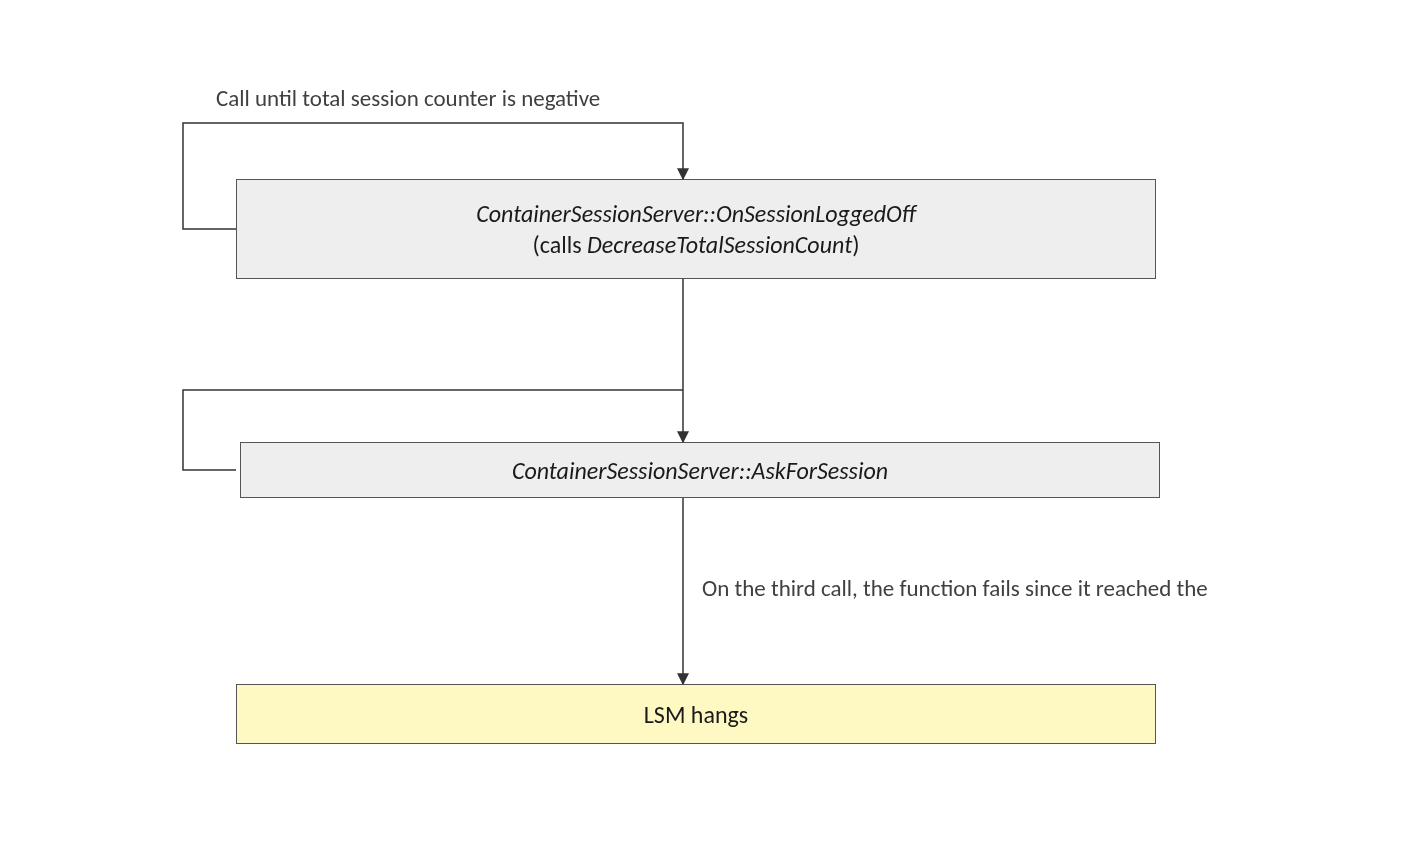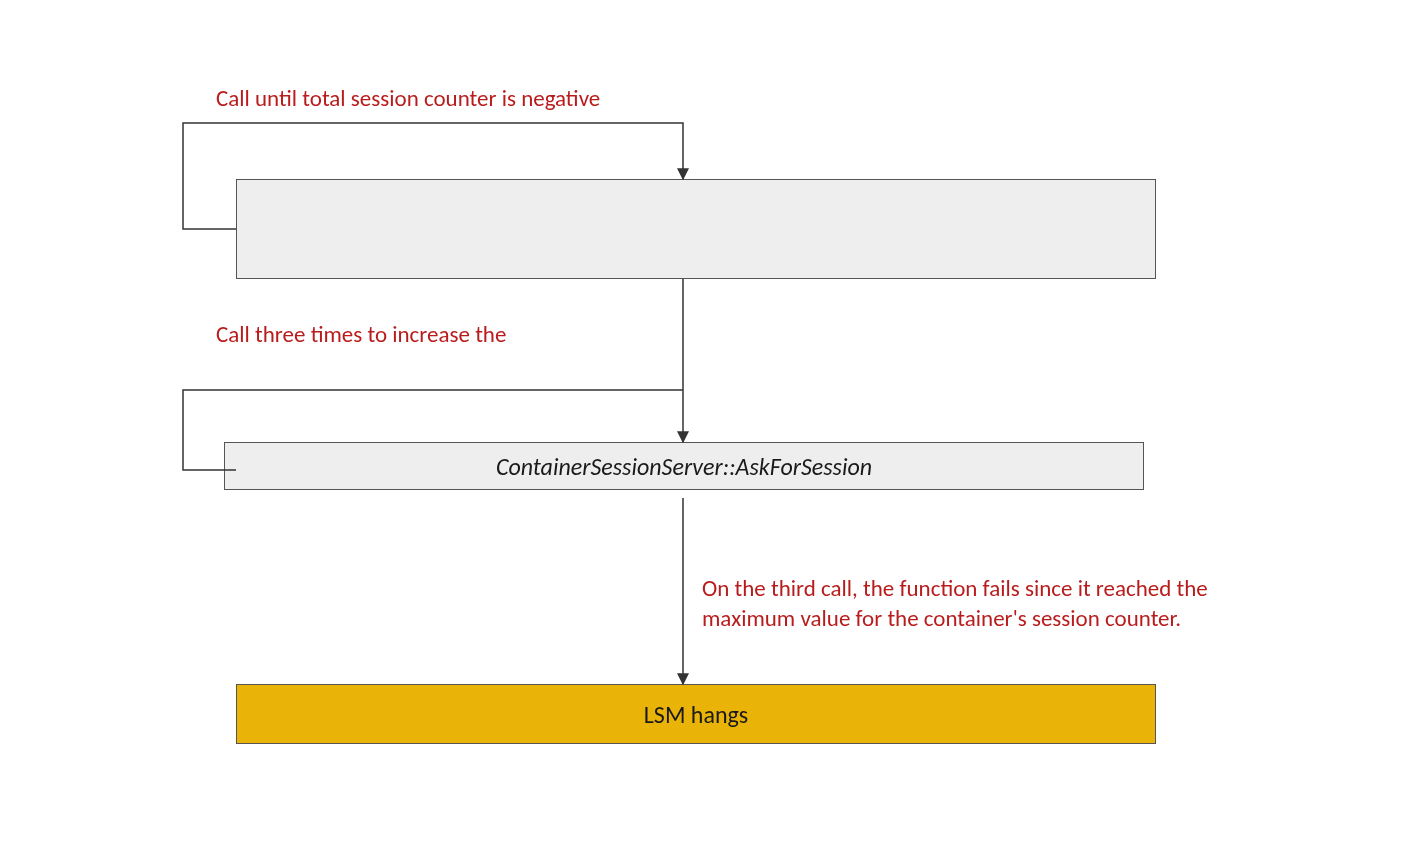--- a/index.html
+++ b/index.html
@@ -13,71 +13,73 @@
   }
   .canvas {
     position: relative;
     width: 1428px;
     height: 845px;
   }
   .label {
     position: absolute;
     font-size: 23px;
     line-height: 1.3;
-    color: #b91c1c;
+    color: #404040;
   }
   .box {
     position: absolute;
     border: 1px solid #555;
     box-sizing: border-box;
     display: flex;
     flex-direction: column;
     align-items: center;
     justify-content: center;
     font-size: 24px;
     text-align: center;
   }
   .box-grey {
     background: #eeeeee;
   }
   .box-pink {
-    background: #eab308;
+    background: #fef9c3;
   }
   .italic { font-style: italic; }
   svg.overlay {
     position: absolute;
     left: 0;
     top: 0;
     width: 1428px;
     height: 845px;
     pointer-events: none;
   }
   .box-line1 { margin-bottom: 2px; }
 </style>
 </head>
 <body>
 
 <div class="canvas">
 
   <div class="label" style="left:216px; top:84px;">Call until total session counter is negative</div>
 
   <div class="box box-grey" style="left:236px; top:179px; width:920px; height:100px;">
+    <div class="italic box-line1">ContainerSessionServer::OnSessionLoggedOff</div>
+    <div>
+      <span>(calls </span><span class="italic">DecreaseTotalSessionCount</span><span>)</span>
+    </div>
   </div>
 
   <div class="label" style="left:216px; top:320px;">
-    <div>Call three times to increase the</div>
   </div>
 
-  <div class="box box-grey" style="left:224px; top:442px; width:920px; height:48px;">
+  <div class="box box-grey" style="left:240px; top:442px; width:920px; height:56px;">
     <div class="italic">ContainerSessionServer::AskForSession</div>
   </div>
 
   <div class="label" style="left:702px; top:548px;margin-top:26px;">
     <div>On the third call, the function fails since it reached the</div>
-    <div>maximum value for the container's session counter.</div>
   </div>
 
   <div class="box box-pink" style="left:236px; top:684px; width:920px; height:60px;">
     <div>LSM hangs</div>
   </div>
 
   <svg class="overlay" viewBox="0 0 1428 845">
     <defs>
       <marker id="arrow" viewBox="0 0 10 10" refX="9" refY="5" markerWidth="8" markerHeight="8" orient="auto-start-reverse">
         <path d="M 0 0 L 10 5 L 0 10 z" fill="#333"></path>

